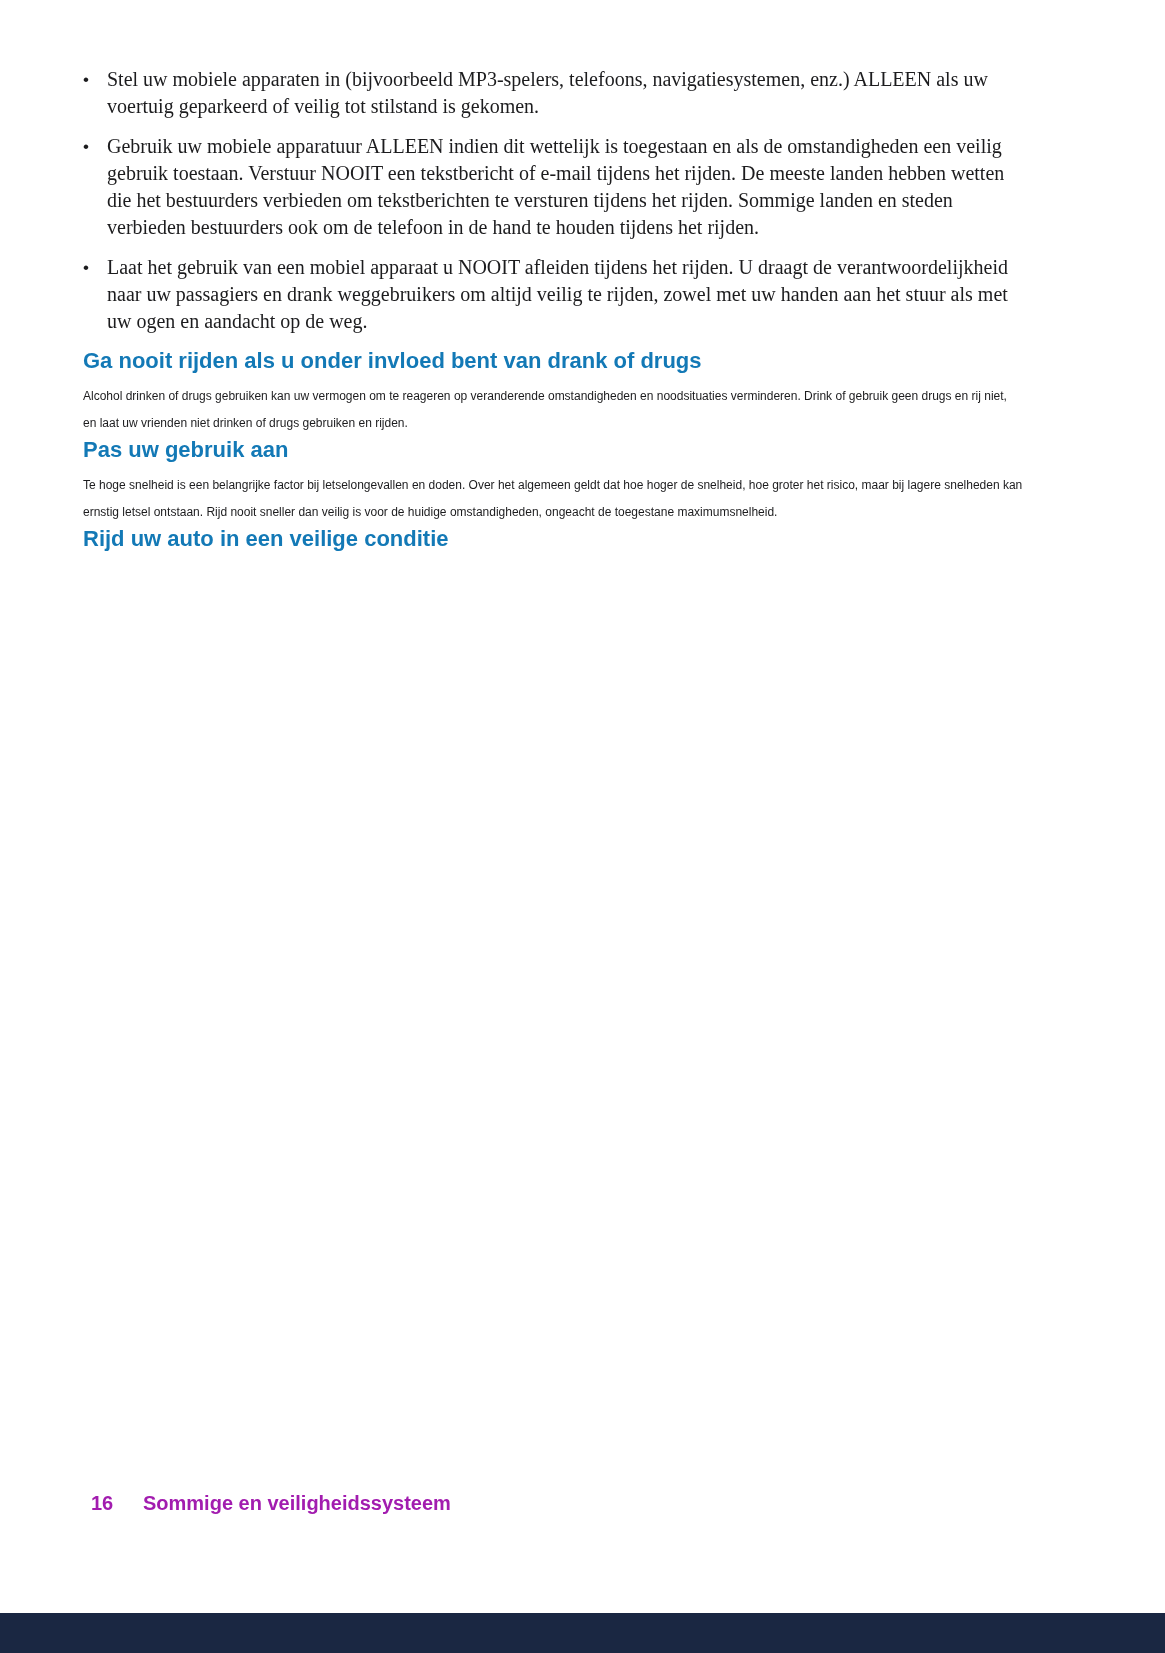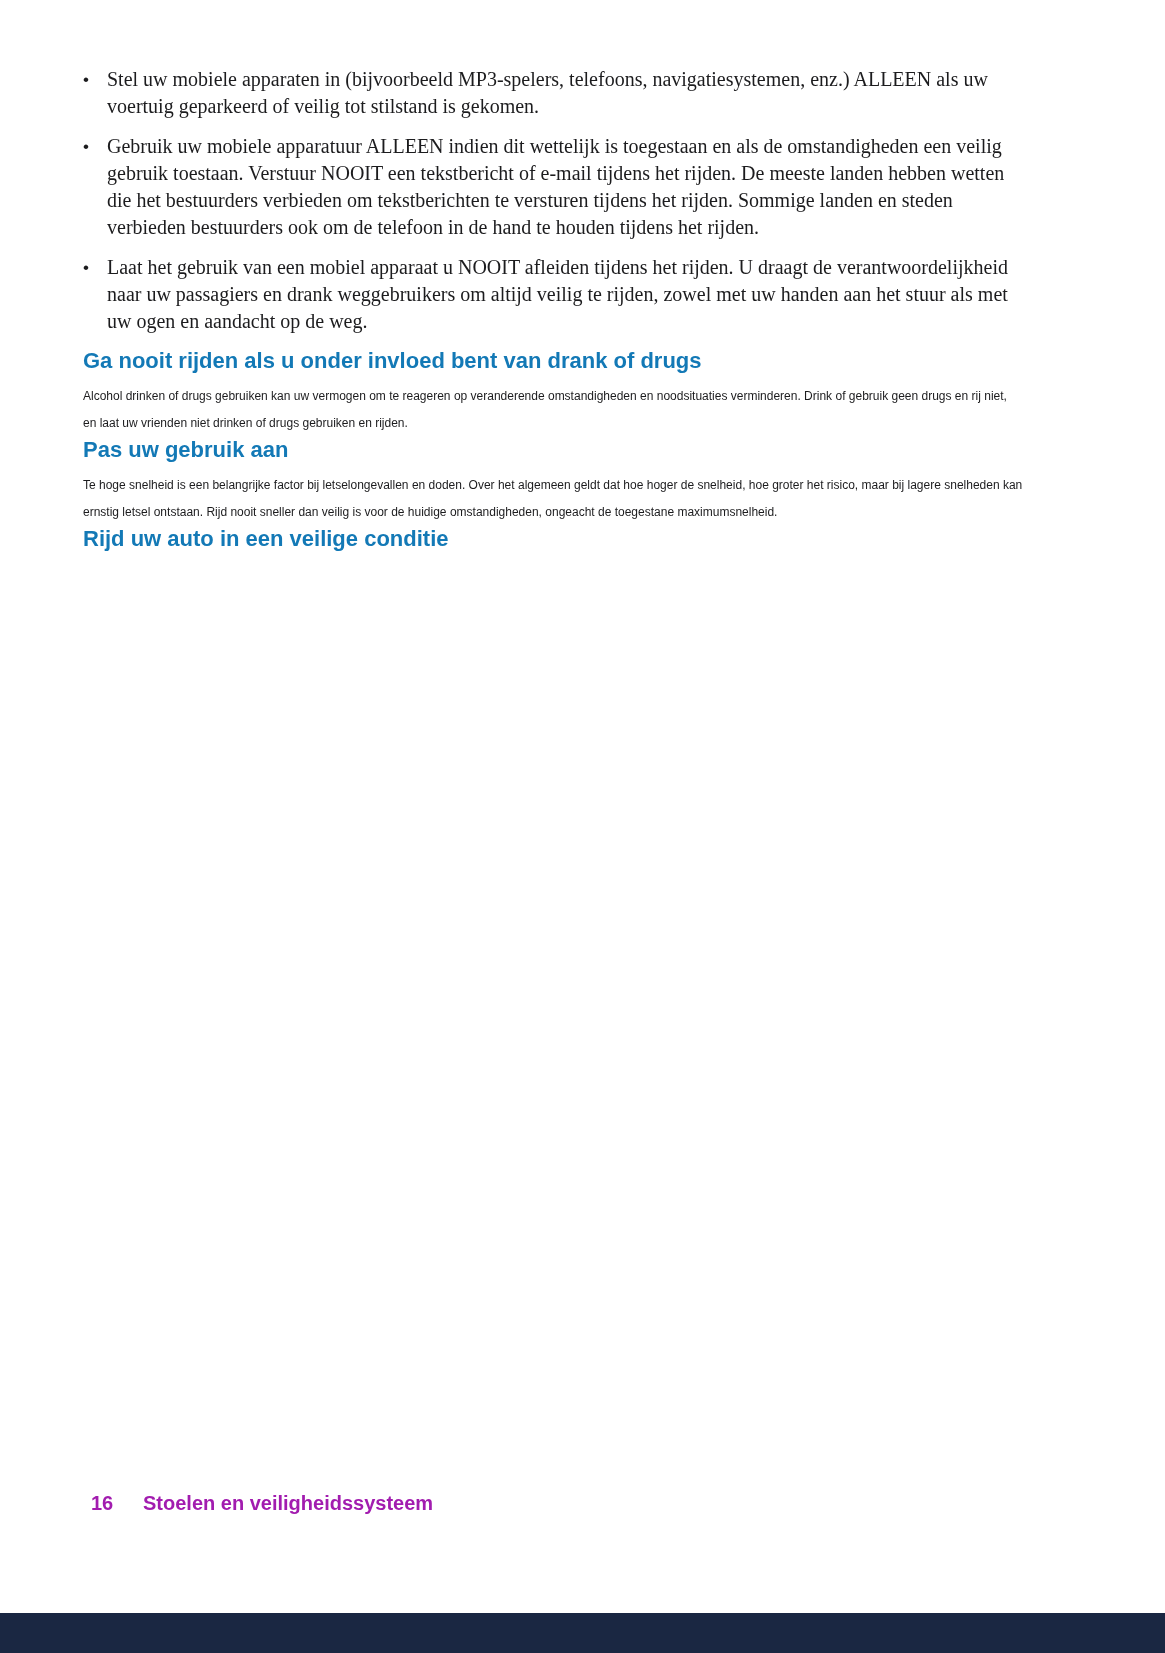--- a/index.html
+++ b/index.html
@@ -105,17 +105,17 @@
     </section>
 
     <section>
       <h2 class="section-heading">Rijd uw auto in een veilige conditie</h2>
     </section>
 
   </div>
 
   <div class="page-footer">
     <span class="page-num">16</span>
-    <span class="chapter">Stoelen en veiligheidssysteem</span>
+    <span class="chapter">Sommige en veiligheidssysteem</span>
   </div>
 
   <div class="bottom-bar"></div>
 </div>
 
 </body></html>

